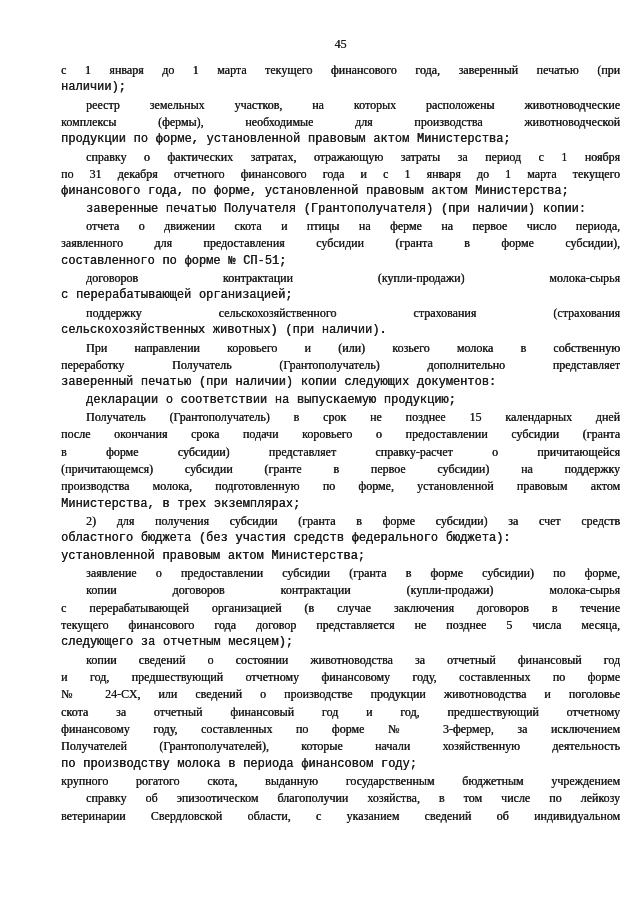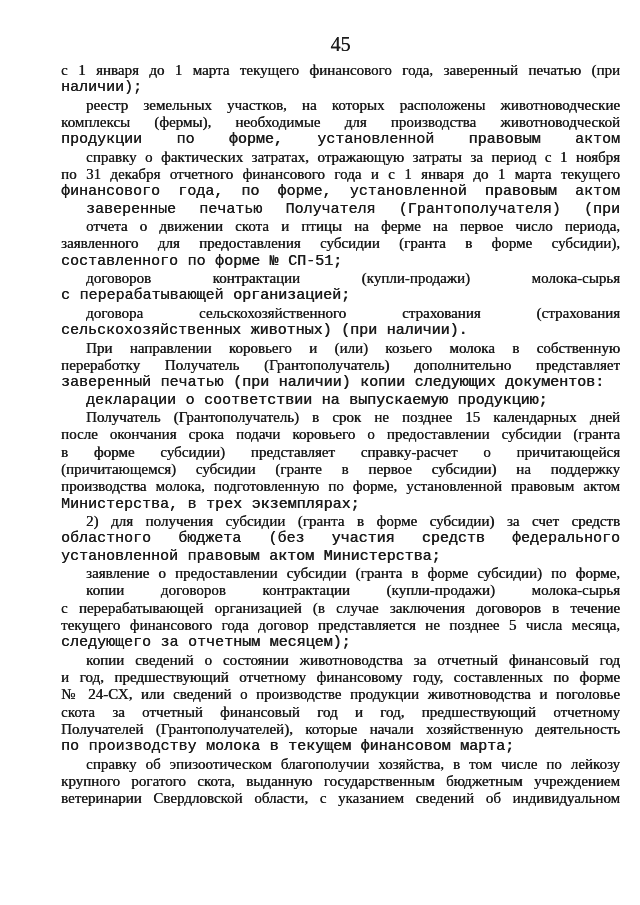--- a/index.html
+++ b/index.html
@@ -21,31 +21,31 @@
     color: #1c1c1c;
   }
   .content {
     position: absolute;
     left: 61px;
     top: 36px;
     width: 559px;
   }
   .pagenum {
     text-align: center;
-    font-size: 20px;
+    font-size: 12px;
     line-height: 17px;
     height: 17px;
     margin-bottom: 9px;
     text-shadow: 0.3px 0 0 currentColor;
   }
   .text-block {
     width: 559px;
   }
   .line {
-    font-size: 15px;
+    font-size: 12px;
     line-height: 17.35px;
     height: 17.35px;
     overflow: hidden;
     text-align: justify;
     text-align-last: justify;
     text-shadow: 0.35px 0 0 currentColor; 
     word-spacing: 0.5px;
   }
   .line.endpara {
     text-align-last: left;
@@ -69,21 +69,21 @@
         <div class="line endpara">продукции по форме, установленной правовым актом Министерства;</div>
         <div class="line indent">справку о фактических затратах, отражающую затраты за период с 1 ноября</div>
         <div class="line">по 31 декабря отчетного финансового года и с 1 января до 1 марта текущего</div>
         <div class="line endpara">финансового года, по форме, установленной правовым актом Министерства;</div>
         <div class="line indent endpara">заверенные печатью Получателя (Грантополучателя) (при наличии) копии:</div>
         <div class="line indent">отчета о движении скота и птицы на ферме на первое число периода,</div>
         <div class="line">заявленного для предоставления субсидии (гранта в форме субсидии),</div>
         <div class="line endpara">составленного по форме № СП-51;</div>
         <div class="line indent">договоров контрактации (купли-продажи) молока-сырья</div>
         <div class="line endpara">с перерабатывающей организацией;</div>
-        <div class="line indent">договора сельскохозяйственного страхования (страхования</div>
+        <div class="line indent">поддержку сельскохозяйственного страхования (страхования</div>
         <div class="line endpara">сельскохозяйственных животных) (при наличии).</div>
         <div class="line indent">При направлении коровьего и (или) козьего молока в собственную</div>
         <div class="line">переработку Получатель (Грантополучатель) дополнительно представляет</div>
         <div class="line endpara">заверенный печатью (при наличии) копии следующих документов:</div>
         <div class="line indent endpara">декларации о соответствии на выпускаемую продукцию;</div>
         <div class="line indent">Получатель (Грантополучатель) в срок не позднее 15 календарных дней</div>
         <div class="line">после окончания срока подачи коровьего о предоставлении субсидии (гранта</div>
         <div class="line">в форме субсидии) представляет справку-расчет о причитающейся</div>
         <div class="line">(причитающемся) субсидии (гранте в первое субсидии) на поддержку</div>
         <div class="line">производства молока, подготовленную по форме, установленной правовым актом</div>
@@ -93,20 +93,21 @@
         <div class="line endpara">установленной правовым актом Министерства;</div>
         <div class="line indent">заявление о предоставлении субсидии (гранта в форме субсидии) по форме,</div>
         <div class="line indent">копии договоров контрактации (купли-продажи) молока-сырья</div>
         <div class="line">с перерабатывающей организацией (в случае заключения договоров в течение</div>
         <div class="line">текущего финансового года договор представляется не позднее 5 числа месяца,</div>
         <div class="line endpara">следующего за отчетным месяцем);</div>
         <div class="line indent">копии сведений о состоянии животноводства за отчетный финансовый год</div>
         <div class="line">и год, предшествующий отчетному финансовому году, составленных по форме</div>
         <div class="line">№ 24-СХ, или сведений о производстве продукции животноводства и поголовье</div>
         <div class="line">скота за отчетный финансовый год и год, предшествующий отчетному</div>
+        <div class="line">финансовому году, составленных по форме № 3-фермер, за исключением</div>
         <div class="line">Получателей (Грантополучателей), которые начали хозяйственную деятельность</div>
-        <div class="line endpara">по производству молока в текущем финансовом марта;</div>
+        <div class="line endpara">по производству молока в периода финансовом году;</div>
+        <div class="line">крупного рогатого скота, выданную государственным бюджетным учреждением</div>
         <div class="line indent">справку об эпизоотическом благополучии хозяйства, в том числе по лейкозу</div>
-        <div class="line">крупного рогатого скота, выданную государственным бюджетным учреждением</div>
         <div class="line">ветеринарии Свердловской области, с указанием сведений об индивидуальном</div>
       </div>
   </div>
 </div>
 
 </body></html>

